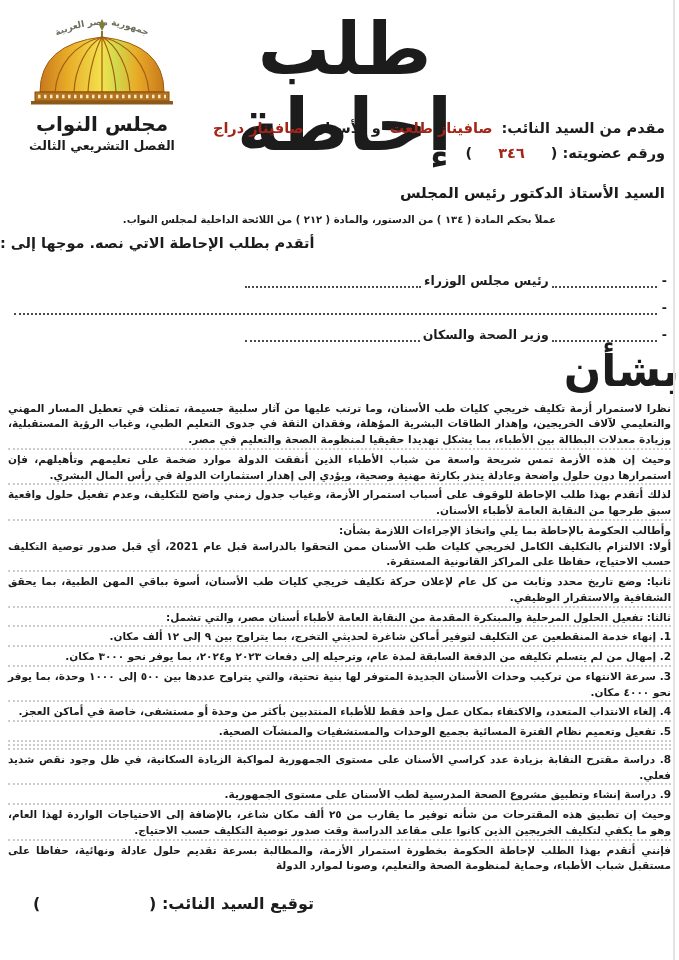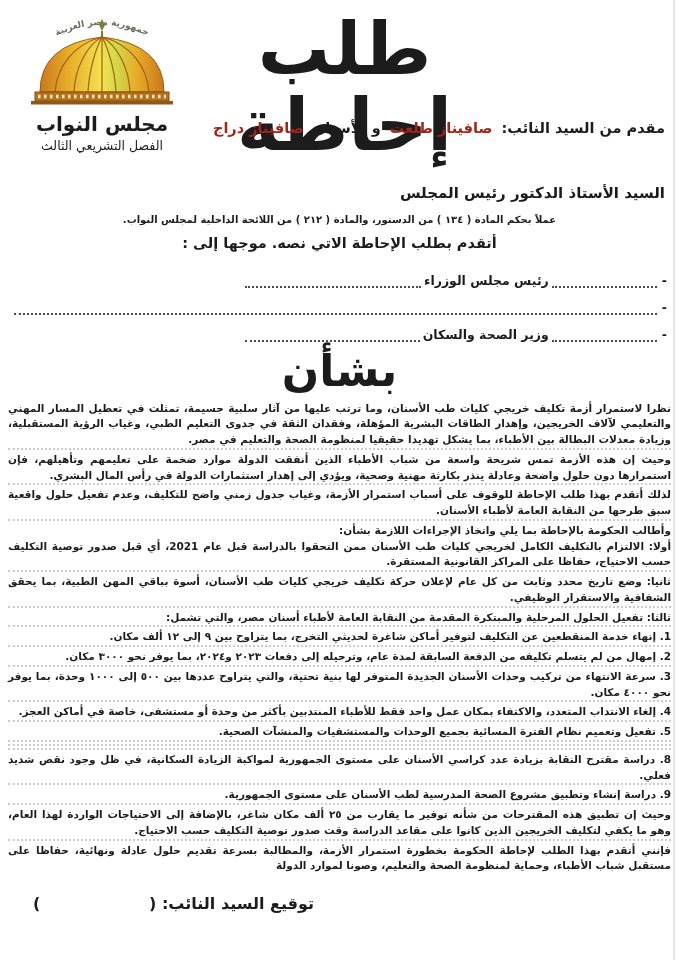--- a/index.html
+++ b/index.html
@@ -11,49 +11,49 @@
     font-family:"DejaVu Sans", sans-serif;
     color:#1c1c1c;
     direction:rtl;
   }
   .scan-edge{position:absolute;top:0;right:4px;width:2px;height:100%;background:#e3e3e3;}
 
   
   .header{position:relative;height:176px;}
   .logo{position:absolute;left:24px;top:8px;width:156px;text-align:center;}
   .logo-name{font-size:20px;font-weight:bold;margin-top:-4px;letter-spacing:0;}
-  .logo-sub{font-size:12.5px;font-weight:normal;margin-top:2px;}
+  .logo-sub{font-size:12.5px;font-weight:bold;margin-top:2px;}
   .doc-title{
     position:absolute;left:150px;right:140px;top:12px;
     text-align:center;font-size:72px;font-weight:bold;line-height:1.05;
     letter-spacing:-1px;
   }
   .meta{position:absolute;right:14px;left:110px;top:120px;text-align:right;font-weight:bold;font-size:14.5px;}
   .meta-line1 span{margin-left:4px;}
   .meta-line2{margin-top:9px;}
   .meta-line2 .gap{display:inline-block;width:26px;}
   .red{color:#a32418;}
 
   
   .salutation{margin:8px 14px 0 0;text-align:right;font-size:15px;font-weight:bold;}
   .legal{margin-top:12px;text-align:center;font-size:10px;font-weight:bold;}
-  .intro{margin-top:10px;text-align:center;font-size:14.5px;font-weight:bold;}
+  .intro{margin-top:10px;text-align:left;font-size:14.5px;font-weight:bold;}
 
   .addressees{margin-top:10px;}
   .addr-row{display:flex;direction:rtl;align-items:flex-end;height:27px;font-size:12.5px;font-weight:bold;margin-right:12px;}
   .addr-row .dash{padding-left:5px;font-weight:bold;}
   .leader{border-bottom:2px dotted #4a4a4a;height:11px;}
   .lead-a{width:105px;}
   .lead-b{flex:1;}
   .row-narrow{margin-left:245px;}
   .row-wide{margin-left:14px;}
   .addr-label{padding:0 3px;white-space:nowrap;}
 
   
-  .subject-heading{text-align:center;font-size:44px;font-weight:bold;margin:4px 0 4px;line-height:1.15;}
+  .subject-heading{text-align:right;font-size:44px;font-weight:bold;margin:4px 0 4px;line-height:1.15;}
 
   
   .body{padding:0 8px;font-size:10.5px;font-weight:bold;line-height:1.5;text-align:justify;}
   .para,.item{margin:0;}
   .dotline{border-bottom:2px dotted #cccccc;height:0;margin:0 0 2px;}
 
   
   .sig{margin-top:20px;font-weight:bold;}
   .sig-row1{display:flex;direction:rtl;justify-content:space-between;width:281px;margin-right:365px;font-size:16px;}
 </style>
@@ -100,20 +100,23 @@
     </div>
 
     <div class="doc-title">طلب إحاطة</div>
 
     <div class="meta">
       <div class="meta-line1">
         <span>مقدم من السيد النائب:</span>
         <span class="red">صافيناز طلعت</span>
         <span>و الأسنان</span>
         <span class="red">صافيناز دراج</span>
+      </div>
+      <div class="meta-line2">
+        <span>ورقم عضويته: (</span><span class="gap"></span><span class="red">٣٤٦</span><span class="gap"></span><span>)</span>
       </div>
     </div>
   </div>
 
   <div class="salutation">السيد الأستاذ الدكتور رئيس المجلس</div>
   <div class="legal">عملاً بحكم المادة ( ١٣٤ ) من الدستور، والمادة ( ٢١٢ ) من اللائحة الداخلية لمجلس النواب.</div>
   <div class="intro">أتقدم بطلب الإحاطة الاتي نصه. موجها إلى :</div>
 
   <div class="addressees">
     <div class="addr-row row-narrow">

